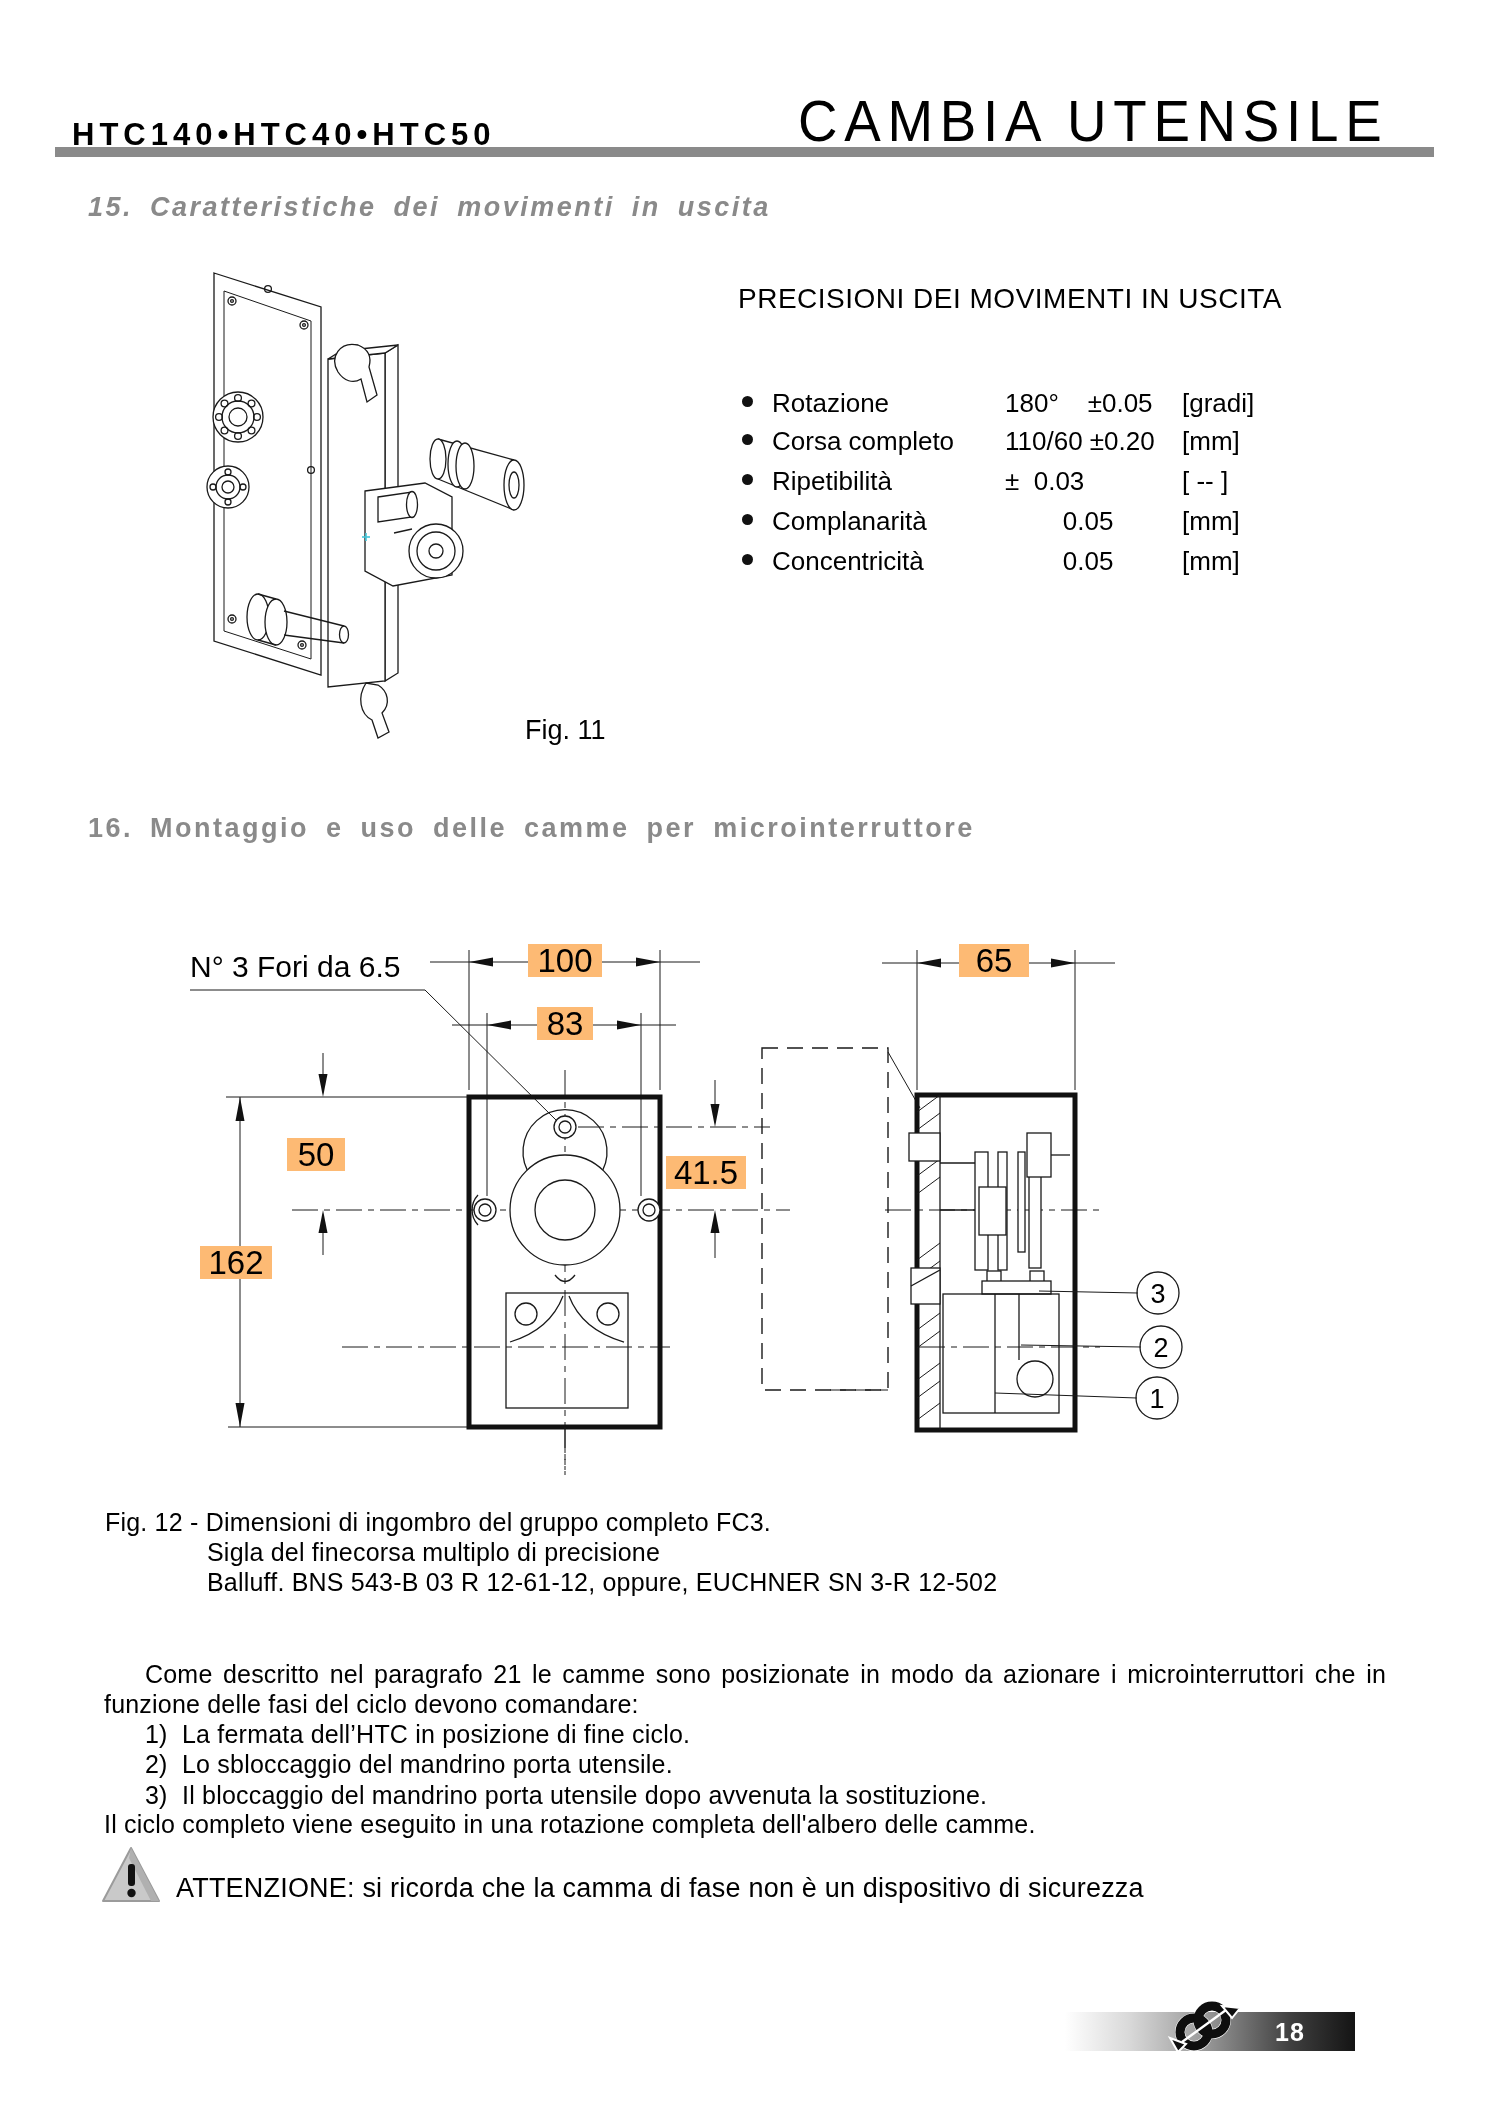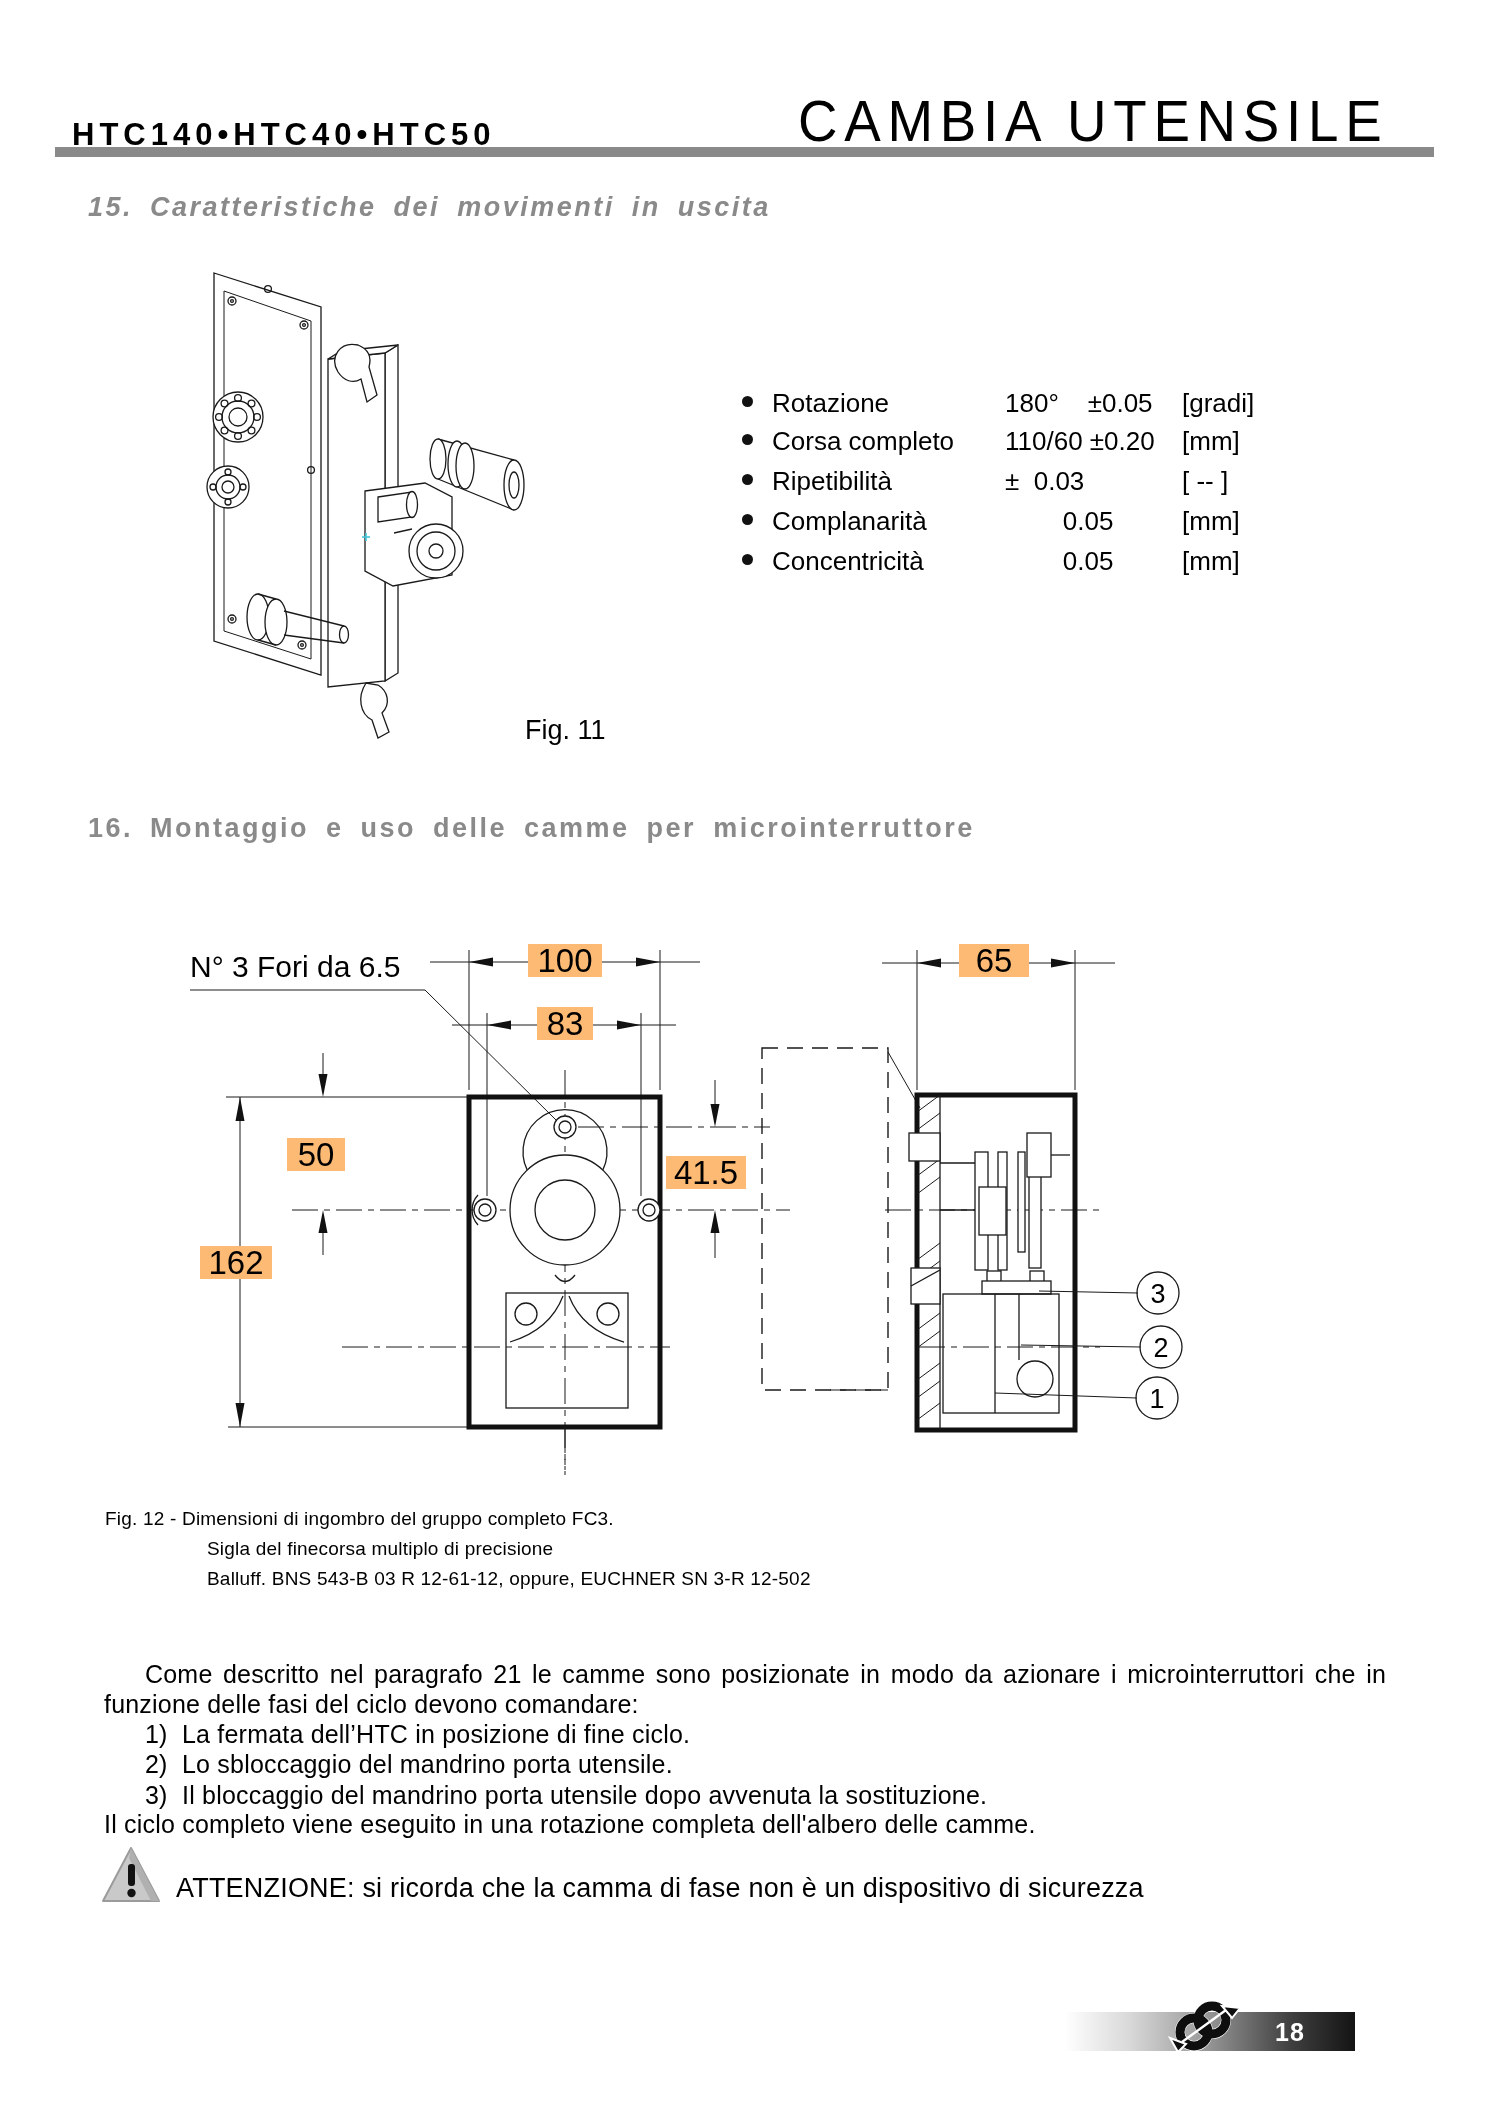--- a/index.html
+++ b/index.html
@@ -10,21 +10,21 @@
   .doctitle{font-size:57px;font-weight:400;letter-spacing:7px;white-space:nowrap;transform:scaleX(.96);transform-origin:left;}
   .grbar{background:#8a8a8a;}
   .sechead{font-size:27px;font-weight:700;color:#8a8a8a;letter-spacing:2.5px;word-spacing:7px;white-space:nowrap;}
   .panel-title{font-size:28px;white-space:nowrap;letter-spacing:.5px;}
   .prow{font-size:26px;white-space:pre;}
   .bullet{width:11px;height:11px;border-radius:50%;background:#111;}
   .figlabel{font-size:27px;white-space:nowrap;}
   .dim{font-size:33px;text-align:center;background:#fdba74;line-height:1;white-space:nowrap;}
   .note{font-size:30px;white-space:nowrap;}
   .callout-num{font-size:27px;text-align:center;}
-  .cap{font-size:19px;white-space:nowrap;letter-spacing:.2px;}
+  .cap{font-size:25px;white-space:nowrap;letter-spacing:.2px;}
   .body-line{font-size:25px;white-space:nowrap;letter-spacing:.2px;}
   .jline{font-size:25px;white-space:nowrap;letter-spacing:.2px;text-align:justify;text-align-last:justify;white-space:normal;}
   .warn-text{font-size:27px;white-space:nowrap;letter-spacing:.2px;}
   .footer-bar{background:linear-gradient(90deg,#ffffff 0%,#d9d9d9 22%,#9a9a9a 48%,#3f3f3f 78%,#141414 100%);}
   .pagenum{font-size:25px;color:#ffffff;font-weight:700;text-align:center;letter-spacing:1px;}
   svg{display:block;}
   .k{stroke:#1a1a1a;fill:none;stroke-width:1.3;}
   .kb{stroke:#111;fill:none;stroke-width:5;}
   .kf{stroke:#1a1a1a;fill:#ffffff;stroke-width:1.3;}
   .thin{stroke:#1a1a1a;stroke-width:1;fill:none;}
@@ -122,20 +122,21 @@
       <path class="kf" d="M186,438 C177,452 180,469 192,475 L198,493 L209,487 L202,468 C211,459 208,446 198,440 Z"></path>
 
       <g stroke="#43c6d8" stroke-width="1.6">
         <line x1="182" y1="292" x2="190" y2="292"></line>
           <line x1="186" y1="288" x2="186" y2="296"></line>
       </g>
     </svg>
   </div>
   <div class="abs figlabel" style="left:525px;top:715px;">Fig. 11</div>
 
+  <div class="abs panel-title" style="left:738px;top:283px;">PRECISIONI DEI MOVIMENTI IN USCITA</div>
 
   <div class="abs bullet" style="left:742px;top:396px;"></div>
   <div class="abs prow" style="left:772px;top:388px;width:230px;">Rotazione</div>
   <div class="abs prow" style="left:1005px;top:388px;">180°    ±0.05</div>
   <div class="abs prow" style="left:1182px;top:388px;">[gradi]</div>
 
   <div class="abs bullet" style="left:742px;top:434px;"></div>
   <div class="abs prow" style="left:772px;top:426px;width:230px;">Corsa completo</div>
   <div class="abs prow" style="left:1005px;top:426px;">110/60 ±0.20</div>
   <div class="abs prow" style="left:1182px;top:426px;">[mm]</div>

